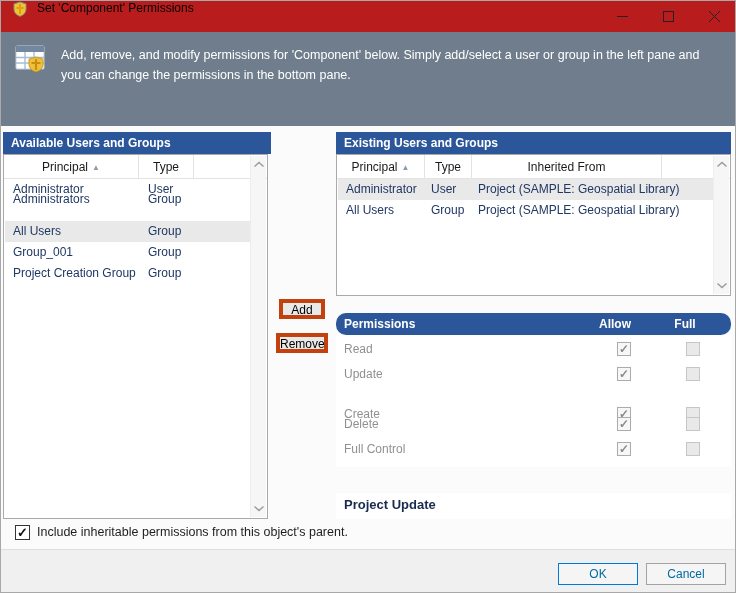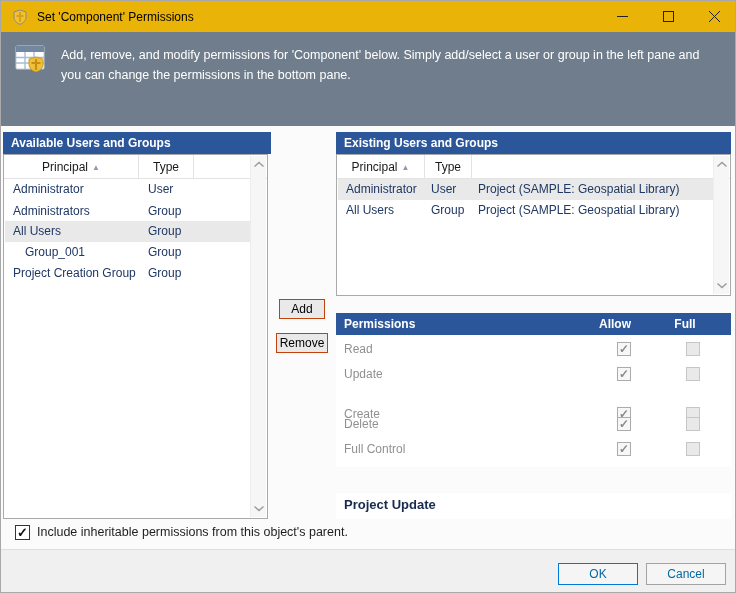--- a/index.html
+++ b/index.html
@@ -4,21 +4,21 @@
 <style>
   * { margin:0; padding:0; box-sizing:border-box; }
   html,body { width:736px; height:593px; }
   body { font-family:"Liberation Sans", sans-serif; background:#555; }
 
   .dialog { position:relative; width:736px; height:593px; background:#FBFBFB;
             border:1px solid #A8A8A8; overflow:hidden; }
 
   
   .titlebar { position:absolute; top:0; left:0; width:736px; height:31px;
-              background:#eab308; display:flex; align-items:center; }
+              background:#b91c1c; display:flex; align-items:flex-start; }
   .title-icon { margin-left:11px; flex:none; }
   .title-text { margin-left:9px; font-size:12px; color:#000; }
   .win-controls { position:absolute; right:0; top:0; height:31px; display:flex; }
   .win-btn { width:46px; height:31px; display:flex; align-items:center; justify-content:center; cursor:default; }
 
   
   .band { position:absolute; top:31px; left:0; width:736px; height:94px; background:#6F7D8C; }
   .band-icon { position:absolute; left:14px; top:10px; }
   .band-text { position:absolute; left:60px; top:13px; width:652px; color:#FFFFFF;
                font-size:12.5px; line-height:1.6; }
@@ -37,21 +37,21 @@
   .trow.selected { background:#E9E9E9; }
   .trow .cell { position:absolute; top:0; white-space:nowrap; }
 
   .vscroll { position:absolute; top:1px; bottom:1px; right:1px; width:16px;
              background:#F6F6F6; border-left:1px solid #EDEDED; }
   .vscroll svg { position:absolute; left:2px; }
   .vscroll .up { top:5px; }
   .vscroll .dn { bottom:5px; }
 
   
-  .mid-btn { position:absolute; background:#E9E9E9; border:1px solid #c2410c;
+  .mid-btn { position:absolute; background:#E9E9E9; border:4px solid #c2410c;
              font-family:"Liberation Sans", sans-serif; font-size:12px; color:#000;
              text-align:center; padding:0; cursor:default; }
 
   
   .perm-col-label { position:absolute; top:0; width:60px; text-align:center; }
   .perm-body { position:absolute; background:#FFFFFF; }
   .perm-row { position:absolute; left:0; right:0; height:25px; }
   .perm-name { position:absolute; left:8px; top:0; line-height:25px; font-size:12px; color:#909090; }
 
   .cb { position:absolute; width:14px; height:14px; top:5px;
@@ -130,30 +130,30 @@
       <div class="col" style="left:0; width:135px;">
         <span>Principal</span><span class="sort">▲</span>
       </div>
       <div class="col" style="left:135px; width:55px;">Type</div>
     </div>
 
     <div class="trow" style="top:24px; width:246px;">
       <span class="cell" style="left:8px;">Administrator</span>
       <span class="cell" style="left:143px;">User</span>
     </div>
-    <div class="trow" style="top:46px; width:246px;">
+    <div class="trow" style="top:34px; width:246px;">
       <span class="cell" style="left:8px;">Administrators</span>
       <span class="cell" style="left:143px;">Group</span>
     </div>
     <div class="trow selected" style="top:66px; width:246px;">
       <span class="cell" style="left:8px;">All Users</span>
       <span class="cell" style="left:143px;">Group</span>
     </div>
     <div class="trow" style="top:87px; width:246px;">
-      <span class="cell" style="left:20px;text-align:right;">Group_001</span>
+      <span class="cell" style="left:8px;text-align:right;">Group_001</span>
       <span class="cell" style="left:143px;">Group</span>
     </div>
     <div class="trow" style="top:108px; width:246px;">
       <span class="cell" style="left:8px;">Project Creation Group</span>
       <span class="cell" style="left:143px;">Group</span>
     </div>
 
     <div class="vscroll">
       <svg class="up" width="12" height="7" viewBox="0 0 12 7">
         <polyline points="1.5,5.5 6,1.5 10.5,5.5" fill="none" stroke="#9A9A9A" stroke-width="1.4"></polyline>
@@ -168,20 +168,21 @@
   <button class="mid-btn" style="left:275px; top:332px; width:52px; height:20px;">Remove</button>
 
   <div class="sec-hdr" style="left:335px; top:131px; width:395px;">Existing Users and Groups</div>
 
   <div class="box" style="left:335px; top:153px; width:395px; height:142px;">
     <div class="colhdr">
       <div class="col" style="left:0; width:88px;">
         <span>Principal</span><span class="sort">▲</span>
       </div>
       <div class="col" style="left:88px; width:47px;">Type</div>
+      <div class="col" style="left:135px; width:190px;">Inherited From</div>
     </div>
 
     <div class="trow selected" style="top:24px; width:376px;">
       <span class="cell" style="left:8px;">Administrator</span>
       <span class="cell" style="left:93px;">User</span>
       <span class="cell" style="left:140px;">Project (SAMPLE: Geospatial Library)</span>
     </div>
     <div class="trow" style="top:45px; width:376px;">
       <span class="cell" style="left:8px;">All Users</span>
       <span class="cell" style="left:93px;">Group</span>
@@ -191,21 +192,21 @@
     <div class="vscroll">
       <svg class="up" width="12" height="7" viewBox="0 0 12 7">
         <polyline points="1.5,5.5 6,1.5 10.5,5.5" fill="none" stroke="#9A9A9A" stroke-width="1.4"></polyline>
         </svg>
       <svg class="dn" width="12" height="7" viewBox="0 0 12 7">
         <polyline points="1.5,1.5 6,5.5 10.5,1.5" fill="none" stroke="#9A9A9A" stroke-width="1.4"></polyline>
         </svg>
     </div>
   </div>
 
-  <div class="sec-hdr" style="left:335px; top:312px; width:395px;">
+  <div class="sec-hdr" style="left:335px; top:312px; width:395px;border-radius:10px;">
     <span>Permissions</span>
     <span class="perm-col-label" style="left:249px;">Allow</span>
     <span class="perm-col-label" style="left:319px;">Full</span>
   </div>
 
   <div class="perm-body" style="left:335px; top:334px; width:395px; height:132px;">
     <div class="perm-row" style="top:2px;">
       <span class="perm-name">Read</span>
       <span class="cb allow checked" style="left:281px;">
           <span class="mark">✓</span>

